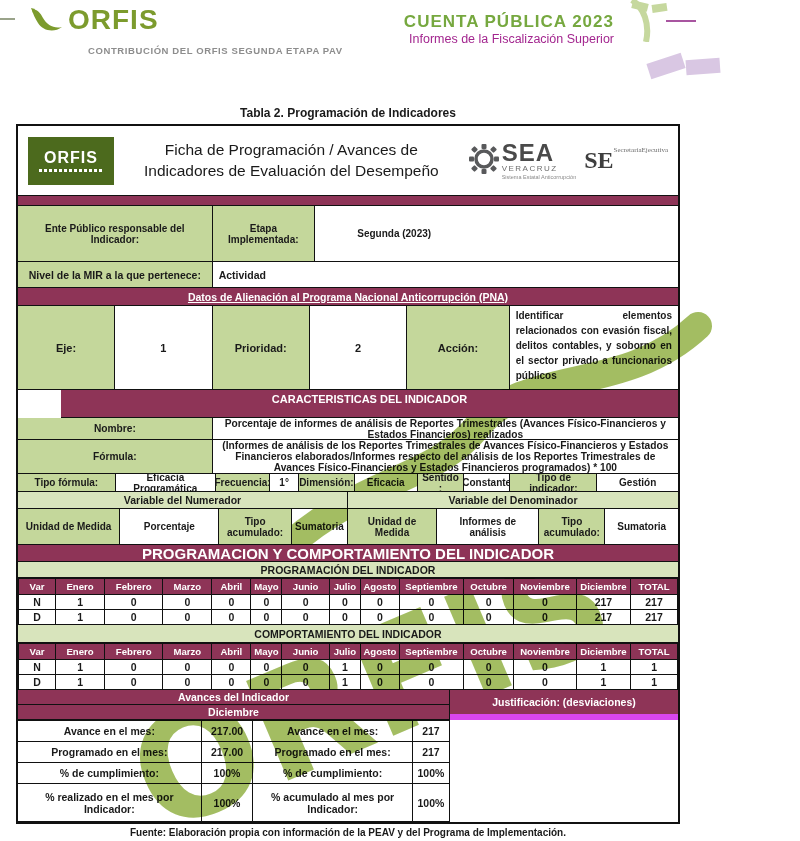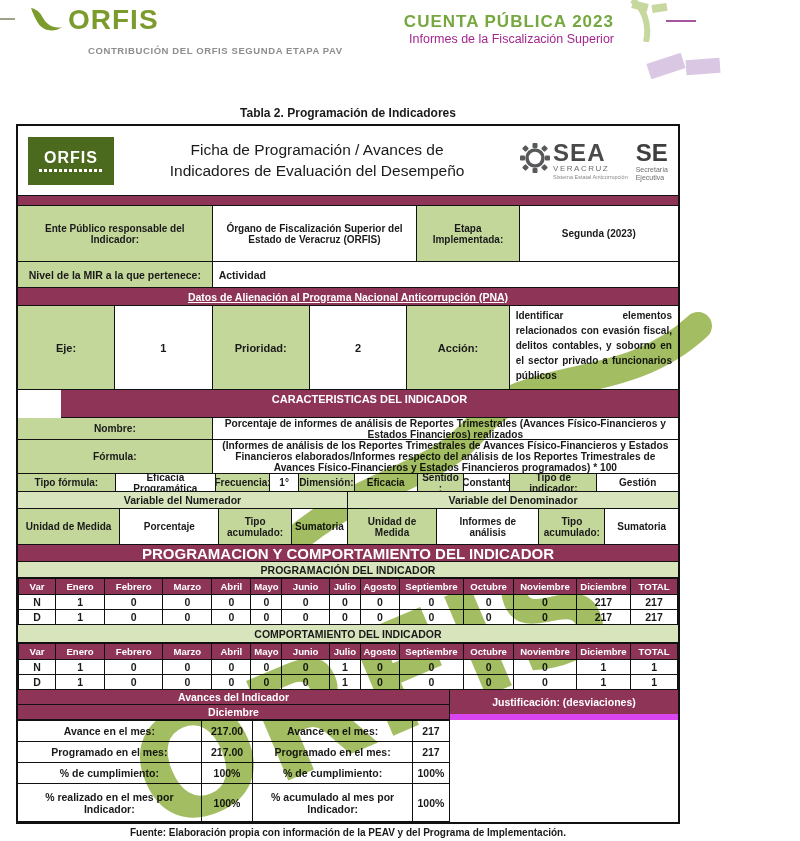--- a/index.html
+++ b/index.html
@@ -53,21 +53,21 @@
   .logo-box .lw { color:#fff; font-weight:bold; font-size:16px; letter-spacing:1px; line-height:1; }
   .logo-box .micro { width:64px; height:3px; margin-top:3px;
     background:repeating-linear-gradient(90deg,#fff 0 3px,transparent 3px 5px); }
   .chead-title { flex:1; text-align:center; font-size:15.5px; line-height:1.35; color:#1a1a1a; }
   .chead-logos { flex:0 0 auto; display:flex; align-items:center; gap:8px; padding-right:10px; }
   .sea { display:flex; align-items:center; gap:3px; }
   .sea-txt { display:flex; flex-direction:column; line-height:1; }
   .sea-acr { font-size:24px; font-weight:bold; color:#4a4a4a; letter-spacing:1px; }
   .sea-reg { font-size:8px; font-weight:normal; color:#6d6d6d; letter-spacing:1.5px; }
   .sea-cap { font-size:5.5px; color:#8a8a8a; margin-top:2px; }
-  .se { display:flex; flex-direction:column; line-height:1.1; }
+  .se { display:flex; flex-direction:row; line-height:1.1;font-family:Liberation Serif, serif; }
   .se-acr { font-size:24px; font-weight:bold; color:#3f3f3f; }
   .se-cap { font-size:7px; color:#6d6d6d; }
 
   .sep { height:10px; background:#8e3457; border-bottom:1px solid #111; }
 
   
   .r-ente { height:56px; font-size:10px; }
   .r-nivel { height:26px; font-size:10.5px; }
   .r-nivel .val { justify-content:flex-start; text-align:left; padding-left:6px; }
   .band-pna { height:18px; font-size:10.5px; }
@@ -180,21 +180,20 @@
           <span class="se-cap">Secretaría</span>
           <span class="se-cap">Ejecutiva</span>
         </div>
       </div>
     </div>
 
     <div class="sep z"></div>
 
     <div class="row r-ente">
       <div class="cell g z" style="width:29.5%">Ente Público responsable del Indicador:</div>
-      <div class="cell w" style="width:31%">Órgano de Fiscalización Superior del Estado de Veracruz (ORFIS)</div>
       <div class="cell g z" style="width:15.5%">Etapa Implementada:</div>
       <div class="cell w" style="width:24%">Segunda (2023)</div>
     </div>
 
     <div class="row r-nivel">
       <div class="cell g z" style="width:29.5%">Nivel de la MIR a la que pertenece:</div>
       <div class="cell w val" style="width:70.5%">Actividad</div>
     </div>
 
     <div class="row mb band-pna z">

